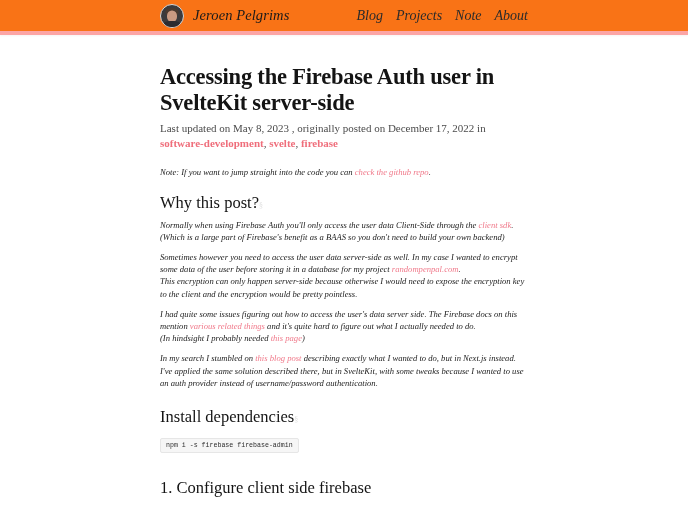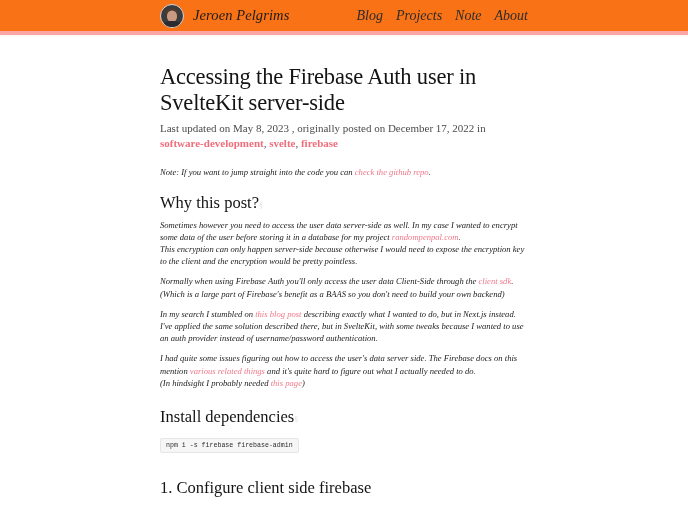--- a/index.html
+++ b/index.html
@@ -103,21 +103,21 @@
 
   
   .page {
     width: 368px;
     margin: 0 auto;
     padding-top: 29px;
   }
   h1.post-title {
     font-family: "Liberation Serif", serif;
     font-size: 22.5px;
-    font-weight: 400;
+    font-weight: 700;
     line-height: 1.17;
     letter-spacing: -0.2px;
     margin: 0 0 4px 0;
     color: #141414;
   }
   .post-meta {
     font-size: 11px;
     color: #4b4b4b;
     line-height: 1.4;
     margin: 0 0 15px 0;
@@ -203,36 +203,36 @@
   <p class="para">
     <span>Note: If you want to jump straight into the code you can </span><a class="inline-link" href="#">check the github repo</a><span>.</span>
   </p>
 
   <h2 class="section">
     <span>Why this post?</span>
     <span class="anchor-icon">§</span>
   </h2>
 
   <p class="para">
+    <span>Normally when using Firebase Auth you'll only access the user data Client-Side through the </span><a class="inline-link" href="#">client sdk</a><span>. (Which is a large part of Firebase's benefit as a BAAS so you don't need to build your own backend)</span>
+  </p>
+
+  <p class="para">
     <span>Sometimes however you need to access the user data server-side as well. In my case I wanted to encrypt some data of the user before storing it in a database for my project </span><a class="inline-link" href="#">randompenpal.com</a><span style="white-space:pre-line">.
 This encryption can only happen server-side because otherwise I would need to expose the encryption key to the client and the encryption would be pretty pointless.</span>
   </p>
 
   <p class="para">
-    <span>Normally when using Firebase Auth you'll only access the user data Client-Side through the </span><a class="inline-link" href="#">client sdk</a><span>. (Which is a large part of Firebase's benefit as a BAAS so you don't need to build your own backend)</span>
+    <span>I had quite some issues figuring out how to access the user's data server side. The Firebase docs on this mention </span><a class="inline-link" href="#">various related things</a><span style="white-space:pre-line"> and it's quite hard to figure out what I actually needed to do.
+(In hindsight I probably needed </span><a class="inline-link" href="#">this page</a><span>)</span>
   </p>
 
   <p class="para">
     <span>In my search I stumbled on </span><a class="inline-link" href="#">this blog post</a><span style="white-space:pre-line"> describing exactly what I wanted to do, but in Next.js instead.
 I've applied the same solution described there, but in SvelteKit, with some tweaks because I wanted to use an auth provider instead of username/password authentication.</span>
-  </p>
-
-  <p class="para">
-    <span>I had quite some issues figuring out how to access the user's data server side. The Firebase docs on this mention </span><a class="inline-link" href="#">various related things</a><span style="white-space:pre-line"> and it's quite hard to figure out what I actually needed to do.
-(In hindsight I probably needed </span><a class="inline-link" href="#">this page</a><span>)</span>
   </p>
 
 
   <h2 class="section tight">
     <span>Install dependencies</span>
     <span class="anchor-icon">§</span>
   </h2>
 
   <code class="inline-code">npm i -s firebase firebase-admin</code>
 

